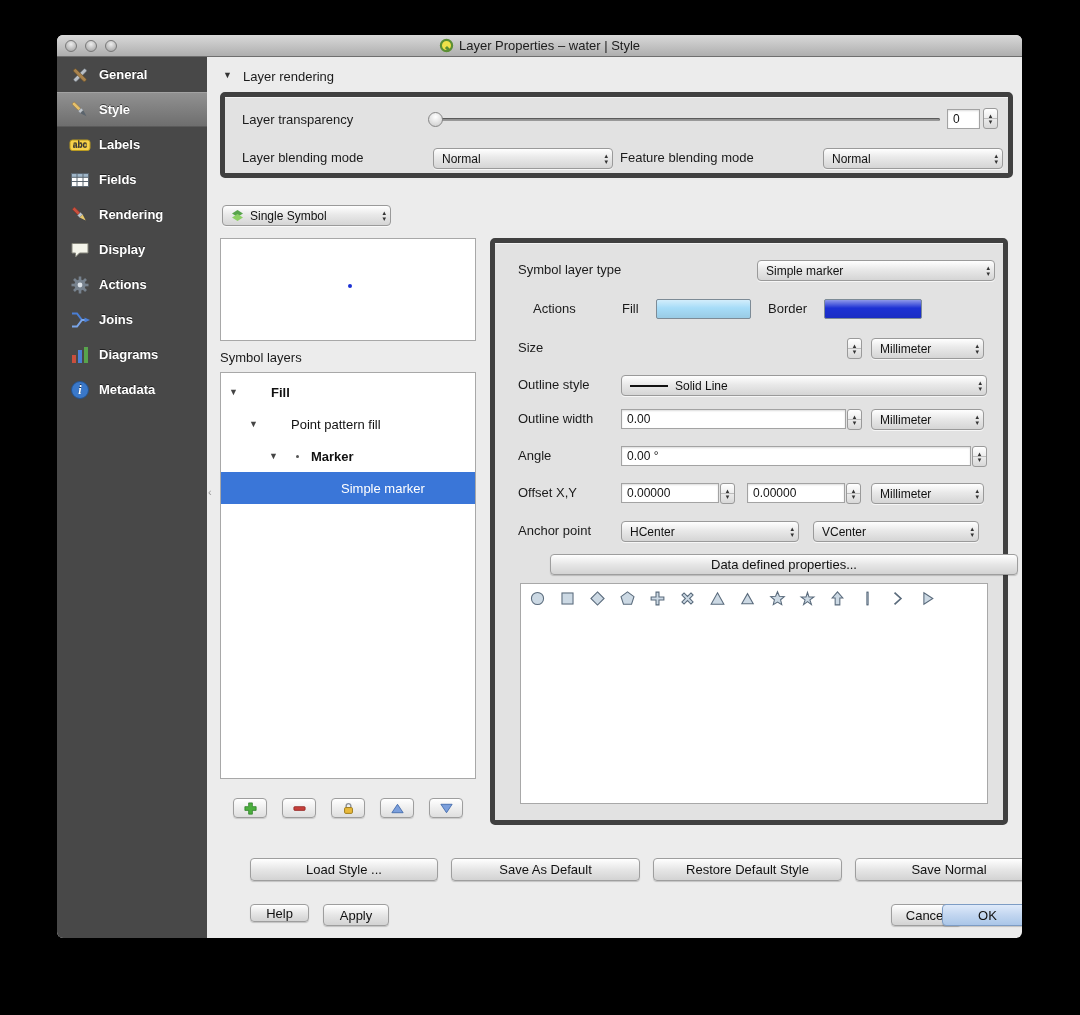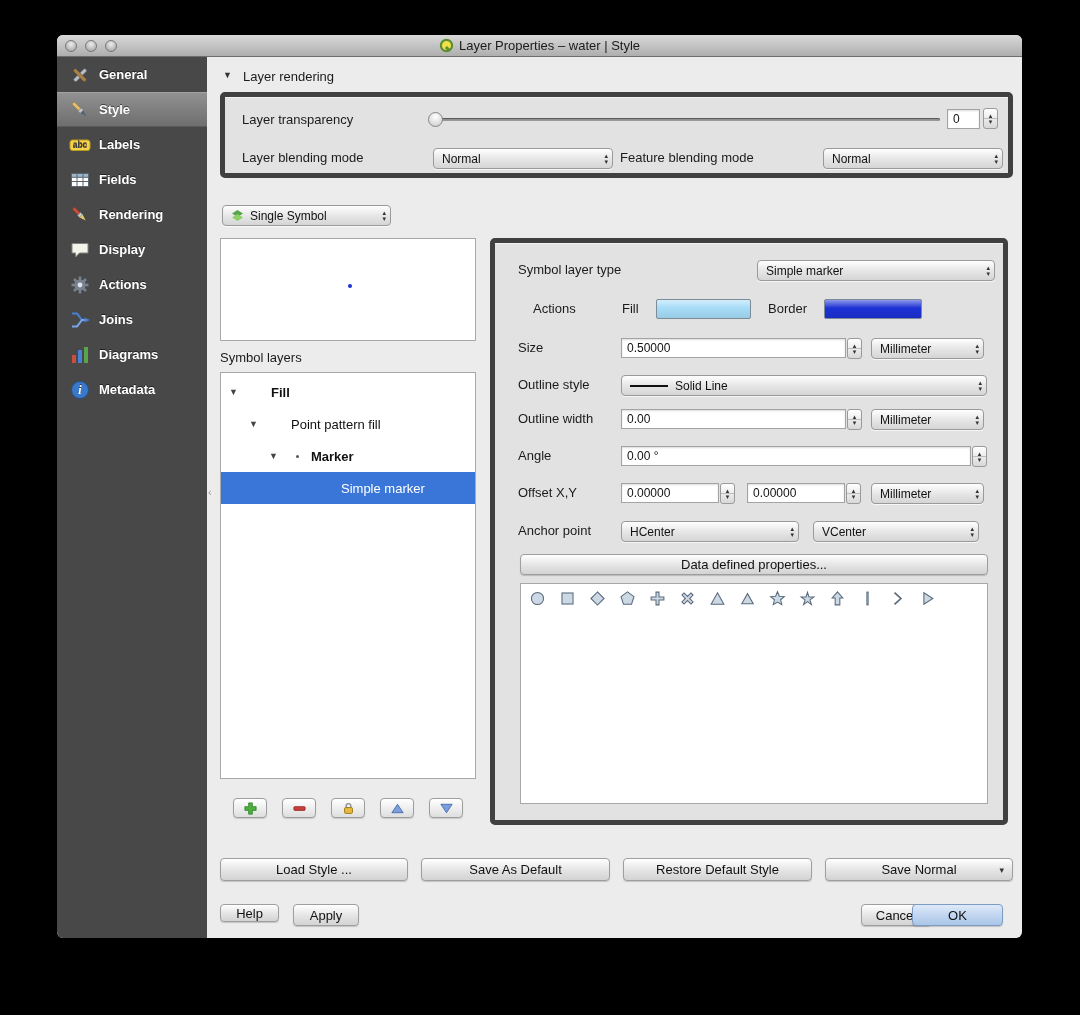--- a/index.html
+++ b/index.html
@@ -85,20 +85,21 @@
   }
   .spin span:first-child { border-bottom: 1px solid #bcbcbc; padding-bottom: 1px; }
   .btn {
     position: absolute;
     border: 1px solid #9e9e9e; border-radius: 4px;
     background: linear-gradient(#ffffff, #e6e6e6 50%, #d3d3d3);
     font-size: 13px; color: #111;
     display: flex; align-items: center; justify-content: center;
     box-shadow: 0 1px 1px rgba(0,0,0,.18);
     white-space: nowrap;
+    margin-left: 30px;
   }
   .btn.default {
     background: linear-gradient(#dfeafa, #c2d6f0 50%, #aac6e8);
     border-color: #7d9cc4;
   }
   
   .slider-track {
     position: absolute; height: 3px; background: #999;
     border-radius: 2px; box-shadow: inset 0 1px 1px rgba(0,0,0,.45);
   }
@@ -381,21 +382,20 @@
         </span>
     </div>
 
     <div class="lbl" style="left:38px;top:58px">Actions</div>
     <div class="lbl" style="left:127px;top:58px">Fill</div>
     <div class="swatch" style="left: 161px; top: 56px; width: 95px; background-color: rgb(166, 220, 248);"></div>
     <div class="lbl" style="left:273px;top:58px">Border</div>
     <div class="swatch" style="left: 329px; top: 56px; width: 98px; background-color: rgb(28, 49, 212);"></div>
 
     <div class="lbl" style="left:23px;top:97px">Size</div>
-    <div class="tinput" style="left:126px;top:95px;width:225px">0.50000</div>
     <div class="spin" style="left:352px;top:95px">
       <span>▴</span>
       <span>▾</span>
     </div>
     <div class="popup" style="left:376px;top:95px;width:113px">
       <span>Millimeter</span>
       <span class="arrows">
           <i>▴</i>
           <i>▾</i>
         </span>

